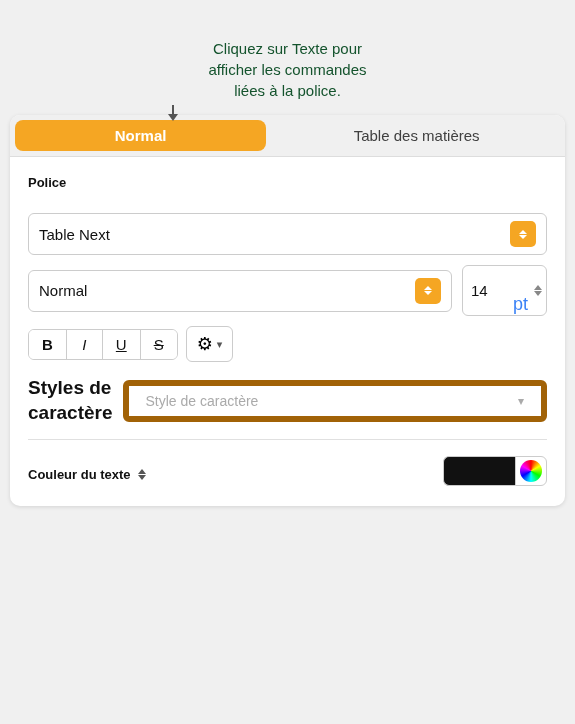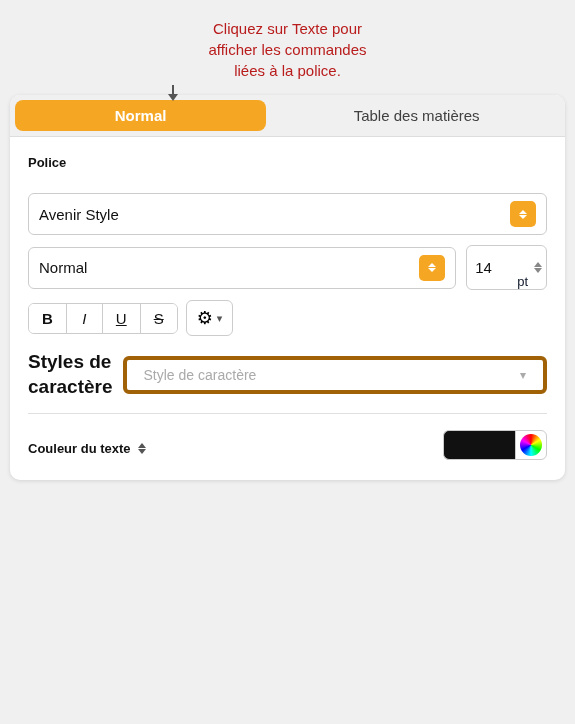--- a/index.html
+++ b/index.html
@@ -9,23 +9,24 @@
       background: #f0f0f0;
       font-family: -apple-system, BlinkMacSystemFont, 'Helvetica Neue', sans-serif;
       position: relative;
     }
 
     
     .tooltip-area {
       text-align: center;
       padding: 18px 60px 14px 60px;
       font-size: 15px;
-      color: #b91c1c;
+      color: #14532d;
       line-height: 1.4;
       position: relative;
+      margin-top: 20px;
     }
     .tooltip-arrow {
       position: absolute;
       left: 172px;
       bottom: 0px;
       width: 2px;
       height: 10px;
       background: #555;
     }
     .tooltip-arrow::after {
@@ -165,22 +166,22 @@
     .size-input {
       border: none;
       outline: none;
       padding: 7px 8px;
       font-size: 15px;
       color: #111;
       width: 50px;
       text-align: left;
     }
     .size-unit {
-      font-size: 13px;
-      color: #0f172a;
+      font-size: 18px;
+      color: #3b82f6;
       padding-right: 2px;
       margin-top: 28px;
     }
     .size-arrows {
       display: flex;
       flex-direction: column;
       padding: 2px 4px;
       gap: 1px;
     }
     .size-arrow-up, .size-arrow-down {
@@ -255,21 +256,21 @@
     }
     .char-style-label {
       font-size: 19px;
       font-weight: 700;
       color: #111;
       min-width: 68px;
       line-height: 1.3;
     }
     .char-style-select {
       flex: 1;
-      border: 4px solid #a16207;
+      border: 6px solid #a16207;
       border-radius: 6px;
       background: white;
       padding: 7px 17px;
       font-size: 14px;
       color: #aaa;
       display: flex;
       align-items: center;
       justify-content: space-between;
       cursor: pointer;
     }
@@ -375,21 +376,21 @@
       <span>Table des matières</span>
     </div>
   </div>
 
   <div class="panel-body">
 
     <div class="section-label">Police</div>
 
     <div class="font-name-row">
       <div class="font-name-select">
-        <span>Avenir Style</span>
+        <span>Table Next</span>
         <div class="select-arrows-orange">
           <div class="arrow-up"></div>
           <div class="arrow-down"></div>
         </div>
       </div>
     </div>
 
     <div class="style-size-row">
       <div class="style-select">
         <span>Normal</span>

